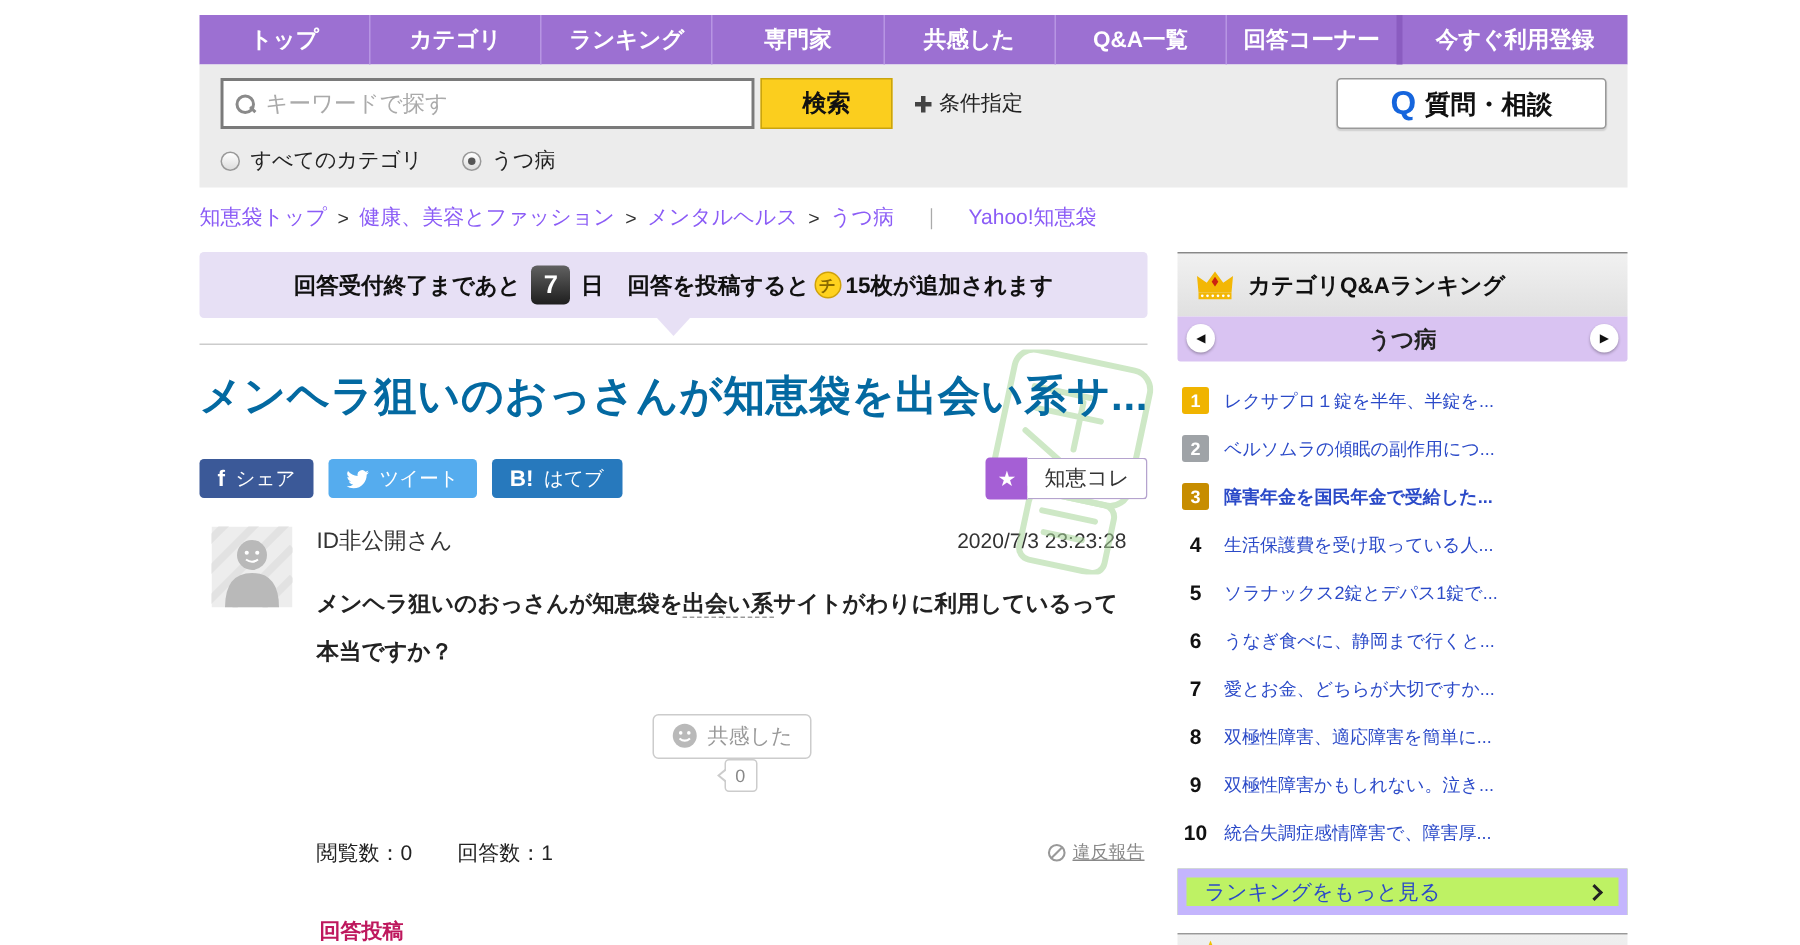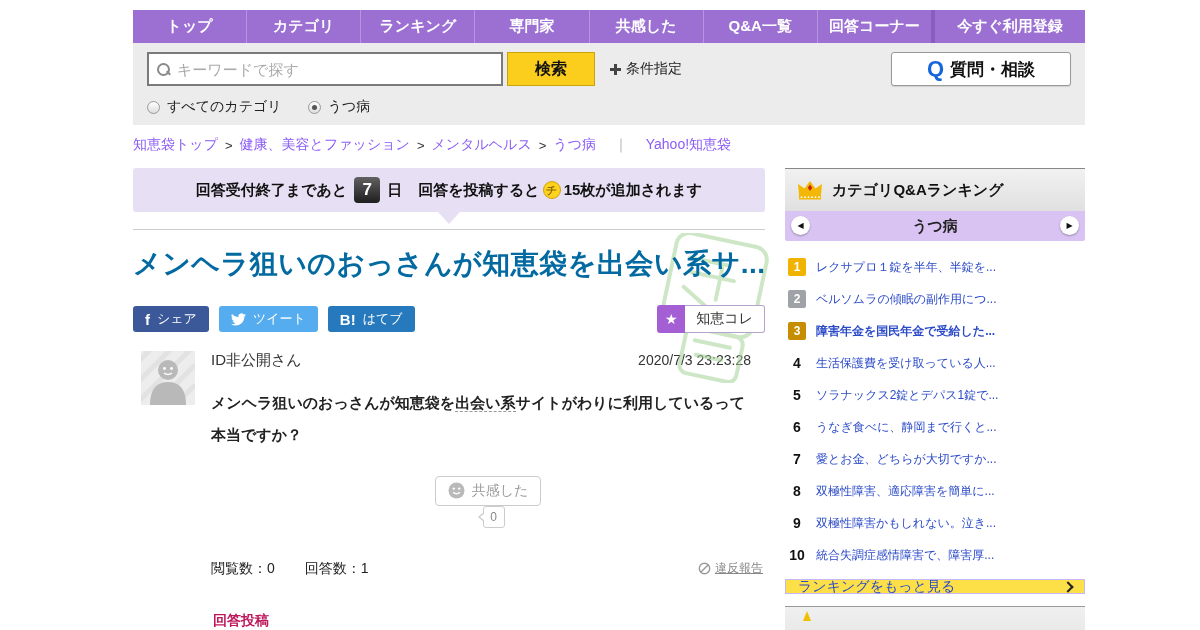--- a/index.html
+++ b/index.html
@@ -133,22 +133,22 @@
                justify-content:center; font-size:8px; color:#111; top:5px; cursor:pointer; }
   .cat-arrow.left { left:6px; } .cat-arrow.right { right:6px; }
   .rank-list { padding:10px 0 2px; }
   .rank-row { display:flex; align-items:center; height:32px; cursor:pointer; }
   .rank-badge { width:18px; height:18px; border-radius:2px; color:#fff; font-size:12px; font-weight:bold;
                 display:flex; align-items:center; justify-content:center; flex:0 0 18px; margin-left:3px; }
   .badge-gold { background:#f0b400; } .badge-silver { background:#9fa3a7; } .badge-bronze { background:#c78d00; }
   .rank-num { width:18px; text-align:center; font-weight:bold; font-size:14px; color:#111;
               flex:0 0 18px; margin-left:3px; }
   .rank-text { margin-left:10px; font-size:12px; color:#2b4ac8; white-space:nowrap; overflow:hidden; }
-  .more-btn { border:1px solid #c4b5fd; height:15px; display:flex; align-items:center; margin-top:6px;
-              font-size:14px; color:#2b4ac8; padding:0 12px; background:#fde047; cursor:pointer; }
+  .more-btn { border:6px solid #c4b5fd; height:31px; display:flex; align-items:center; margin-top:6px;
+              font-size:14px; color:#2b4ac8; padding:0 12px; background:#bef264; cursor:pointer; }
   .more-chevron { margin-left:auto; width:8px; height:8px; border-top:2px solid #222;
                   border-right:2px solid #222; transform:rotate(45deg); }
   .sb-footer { margin-top:12px; border-top:1px solid #999; background:linear-gradient(#f0f0f0,#e3e3e3);
                height:44px; padding:4px 0 0 12px; }
 </style>
 </head>
 <body>
 
 <div class="page">
   <div class="inner">

